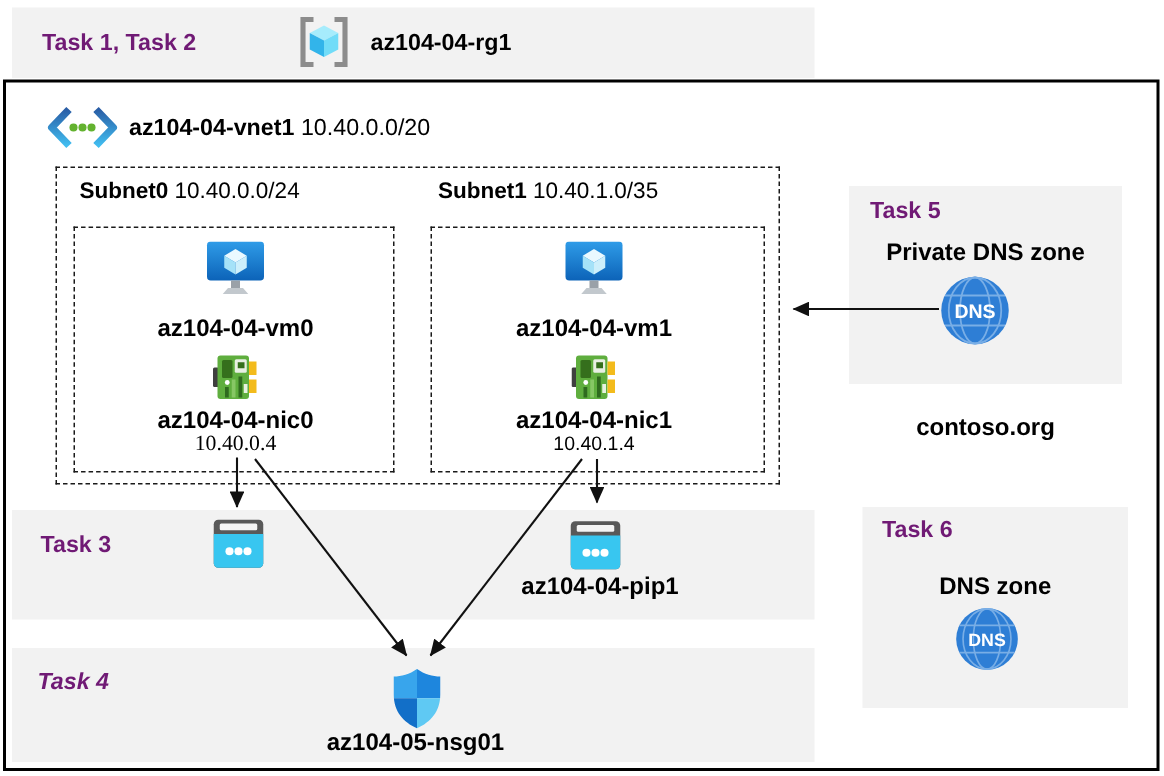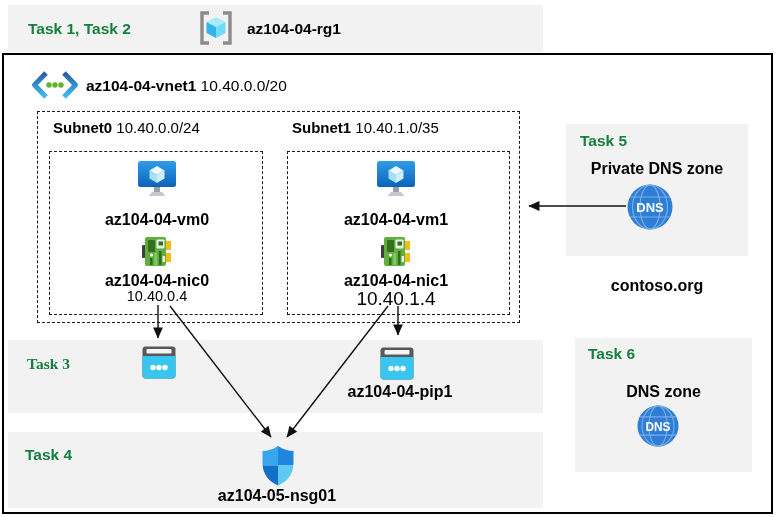--- a/index.html
+++ b/index.html
@@ -2,21 +2,21 @@
 <html><head>
 <meta charset="utf-8">
 <style>
   html,body{margin:0;padding:0;}
   body{
     width:776px;height:517px;position:relative;overflow:hidden;
     background:#fff;font-family:"Liberation Sans",sans-serif;color:#000;
   }
   .abs{position:absolute;}
   .panel{position:absolute;background:#f2f2f2;}
-  .task-label{color:#15803d;font-weight:bold;font-size:15.5px;white-space:nowrap;}
+  .task-label{color:#701a75;font-weight:bold;font-size:15.5px;white-space:nowrap;}
   .b{font-weight:bold;}
   .ctr{text-align:center;}
   #frame{
     position:absolute;left:2px;top:53px;width:771px;height:461px;
     border:2px solid #000;box-sizing:border-box;background:#fff;
   }
   .dashed{position:absolute;border:1.4px dashed #1a1a1a;box-sizing:border-box;}
   .lbl15{font-size:15px;white-space:nowrap;}
   .lbl16{font-size:16px;white-space:nowrap;}
   .name-col{position:absolute;width:160px;text-align:center;font-size:16px;white-space:nowrap;}
@@ -104,21 +104,21 @@
     <circle cx="9.5" cy="19" r="1.6" fill="#ffffff"></circle>
     <rect x="8" y="22" width="2.5" height="7" fill="#2f6b1e"></rect>
     <rect x="12.5" y="17" width="2.5" height="12" fill="#87c765"></rect>
     <rect x="17" y="15" width="2.5" height="14" fill="#2f6b1e"></rect>
     <rect x="20.5" y="20" width="2.5" height="6" fill="#e8f2e0"></rect>
     <rect x="24" y="5" width="5" height="9" fill="#f3bb1c"></rect>
     <rect x="24" y="17" width="5" height="9" fill="#f3bb1c"></rect>
   </svg>
 </span>
 <div class="name-col b" style="left:77px;top:272px;">az104-04-nic0</div>
-<div class="name-col" style="left:77px;top:288px;font-size:14.5px;">10.40.0.4</div>
+<div class="name-col" style="left:77px;top:288px;font-size:14.5px;font-family:Liberation Serif, serif;">10.40.0.4</div>
 
 <div class="abs lbl15" style="left:292px;top:119px;">
   <span class="b">Subnet1</span>
   <span>10.40.1.0/35</span>
 </div>
 <div class="dashed" style="left:287px;top:151px;width:223px;height:164px;"></div>
 <span class="abs" style="left:376px;top:161px;">
   <svg width="40" height="42" viewBox="0 0 40 42">
     <rect x="1" y="0" width="38" height="26" rx="2.5" fill="url(#vmScreen)"></rect>
     <polygon points="20,5 27.5,9.5 20,14 12.5,9.5" fill="#eaf9ff"></polygon>
@@ -139,40 +139,40 @@
     <circle cx="9.5" cy="19" r="1.6" fill="#ffffff"></circle>
     <rect x="8" y="22" width="2.5" height="7" fill="#2f6b1e"></rect>
     <rect x="12.5" y="17" width="2.5" height="12" fill="#87c765"></rect>
     <rect x="17" y="15" width="2.5" height="14" fill="#2f6b1e"></rect>
     <rect x="20.5" y="20" width="2.5" height="6" fill="#e8f2e0"></rect>
     <rect x="24" y="5" width="5" height="9" fill="#f3bb1c"></rect>
     <rect x="24" y="17" width="5" height="9" fill="#f3bb1c"></rect>
   </svg>
 </span>
 <div class="name-col b" style="left:316px;top:272px;">az104-04-nic1</div>
-<div class="name-col" style="left:316px;top:288px;font-size:19px;">10.40.1.4</div>
+<div class="name-col" style="left:316px;top:288px;font-size:13px;">10.40.1.4</div>
 
 <div class="panel" style="left:566px;top:124px;width:182px;height:132px;">
   <div class="abs task-label" style="left:14px;top:8px;">Task 5</div>
   <div class="abs b ctr lbl16" style="left:0;top:36px;width:100%;">Private DNS zone</div>
   <span class="dns-badge" style="left:61px;top:60px;">
     <svg width="46" height="46" viewBox="0 0 46 46">
       <circle cx="23" cy="23" r="22.5" fill="#2e7ed5"></circle>
       <ellipse cx="23" cy="23" rx="10" ry="22" fill="none" stroke="#79aee6" stroke-width="1.2"></ellipse>
       <ellipse cx="23" cy="23" rx="17.5" ry="22" fill="none" stroke="#79aee6" stroke-width="1.2"></ellipse>
       <line x1="3" y1="13" x2="43" y2="13" stroke="#79aee6" stroke-width="1.2"></line>
       <line x1="3" y1="33" x2="43" y2="33" stroke="#79aee6" stroke-width="1.2"></line>
       <text x="23" y="28" text-anchor="middle" font-size="13" font-weight="bold" fill="#ffffff" font-family="Liberation Sans, sans-serif">DNS</text>
     </svg>
   </span>
   <div class="abs b ctr lbl16" style="left:0;top:105px;width:100%;margin-top:48px;">contoso.org</div>
 </div>
 
 <div class="panel" style="left:8px;top:340px;width:535px;height:73px;">
-  <div class="abs task-label" style="left:19px;top:15px;font-family:Liberation Serif, serif;">Task 3</div>
+  <div class="abs task-label" style="left:19px;top:15px;">Task 3</div>
   <span class="abs" style="left:134px;top:6px;">
     <svg width="34" height="33" viewBox="0 0 34 33">
       <rect x="0.5" y="0.5" width="33" height="32" rx="3" fill="#595959"></rect>
       <path d="M0.5 10 H33.5 V29.5 a3 3 0 0 1 -3 3 H3.5 a3 3 0 0 1 -3 -3 Z" fill="#38c6f0"></path>
       <rect x="4.5" y="3" width="25" height="4.5" rx="1" fill="#f5f5f5"></rect>
       <circle cx="11" cy="21.5" r="2.7" fill="#ffffff"></circle>
       <circle cx="17" cy="21.5" r="2.7" fill="#ffffff"></circle>
       <circle cx="23" cy="21.5" r="2.7" fill="#ffffff"></circle>
     </svg>
   </span>
@@ -198,21 +198,21 @@
       <ellipse cx="23" cy="23" rx="10" ry="22" fill="none" stroke="#79aee6" stroke-width="1.2"></ellipse>
       <ellipse cx="23" cy="23" rx="17.5" ry="22" fill="none" stroke="#79aee6" stroke-width="1.2"></ellipse>
       <line x1="3" y1="13" x2="43" y2="13" stroke="#79aee6" stroke-width="1.2"></line>
       <line x1="3" y1="33" x2="43" y2="33" stroke="#79aee6" stroke-width="1.2"></line>
       <text x="23" y="28" text-anchor="middle" font-size="13" font-weight="bold" fill="#ffffff" font-family="Liberation Sans, sans-serif">DNS</text>
     </svg>
   </span>
 </div>
 
 <div class="panel" style="left:8px;top:432px;width:535px;height:76px;">
-  <div class="abs task-label" style="left:17px;top:14px;">Task 4</div>
+  <div class="abs task-label" style="left:17px;top:14px;font-style:italic;">Task 4</div>
   <span class="abs" style="left:254px;top:14px;">
     <svg width="32" height="40" viewBox="0 0 32 40">
       <g clip-path="url(#shieldClip)">
         <rect x="0" y="0" width="16" height="19.5" fill="#38a5ec"></rect>
         <rect x="16" y="0" width="16" height="19.5" fill="#1e86dd"></rect>
         <rect x="0" y="19.5" width="16" height="20.5" fill="#126fc8"></rect>
         <rect x="16" y="19.5" width="16" height="20.5" fill="#5fc9f3"></rect>
       </g>
     </svg>
   </span>

